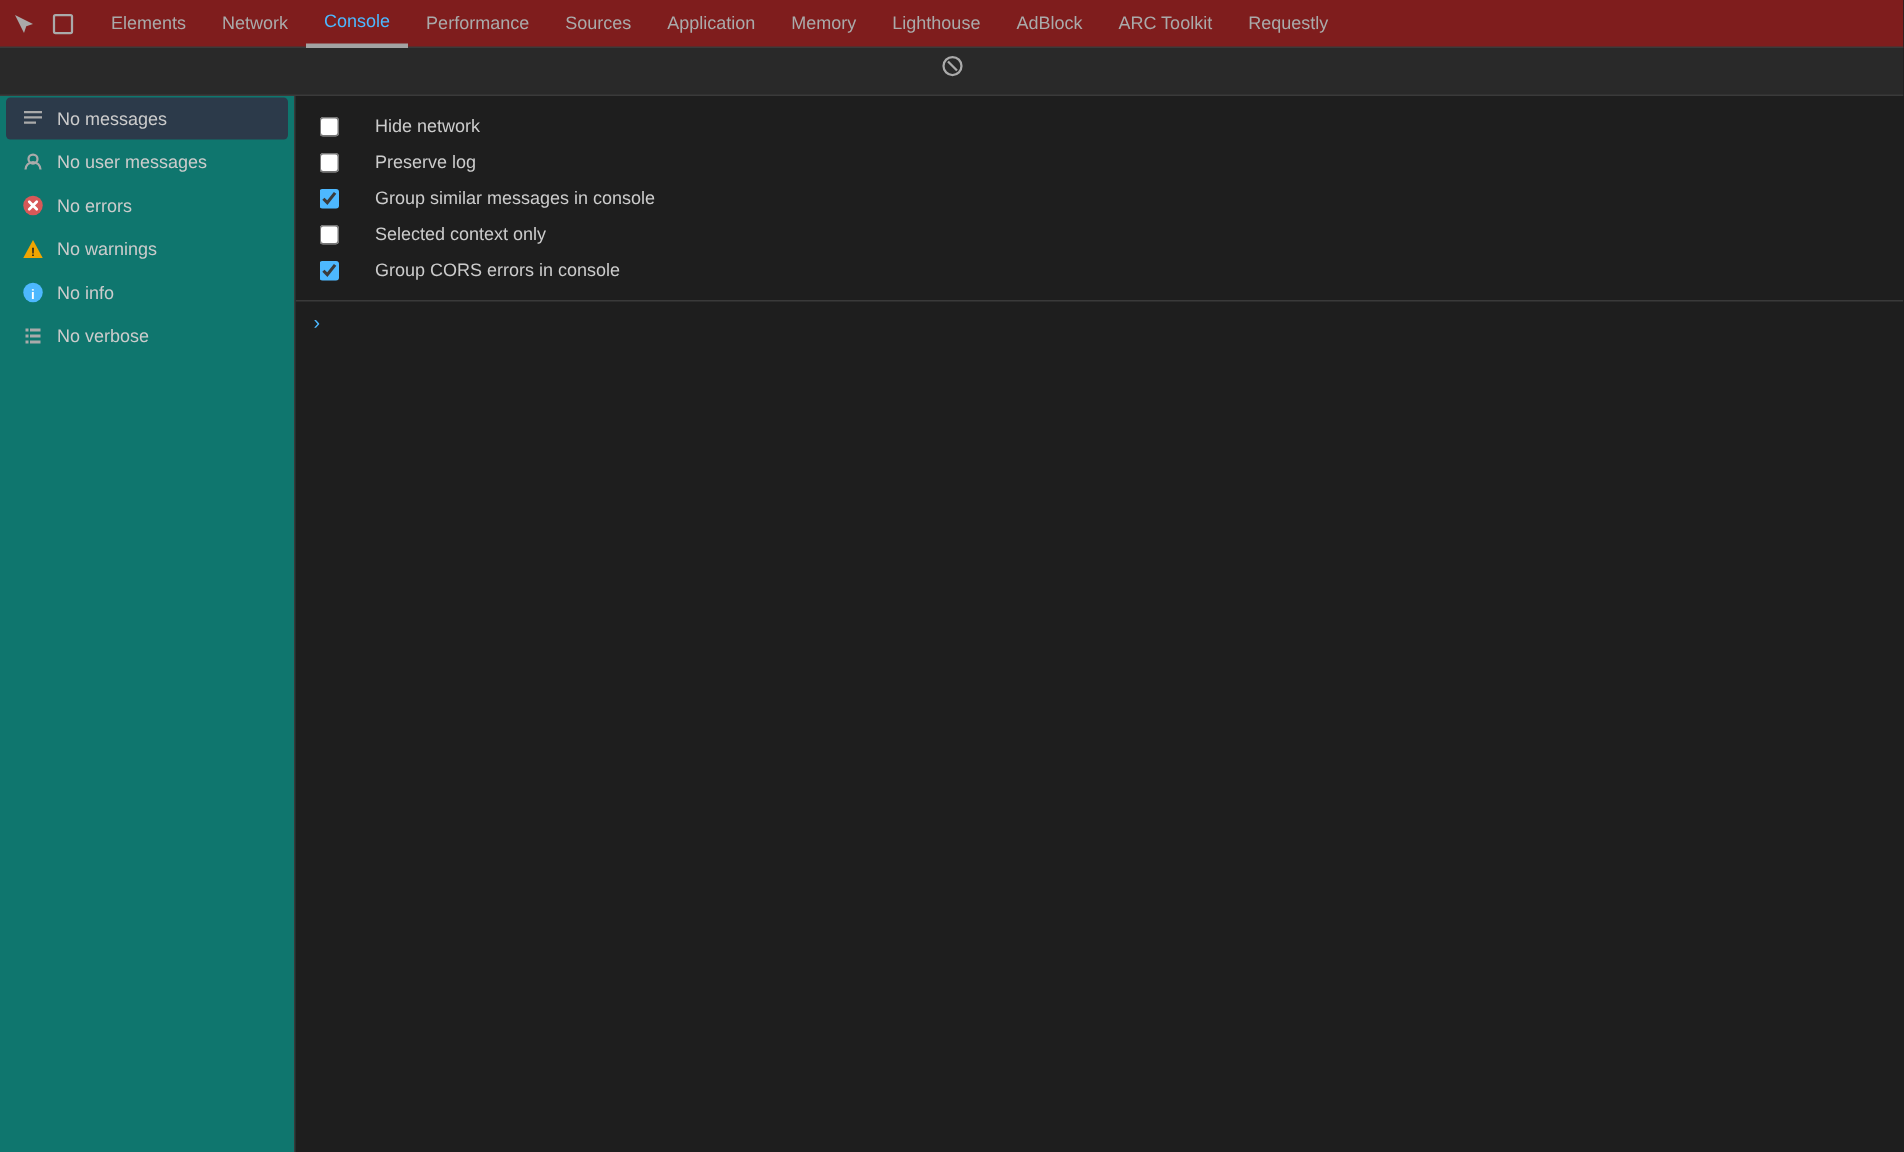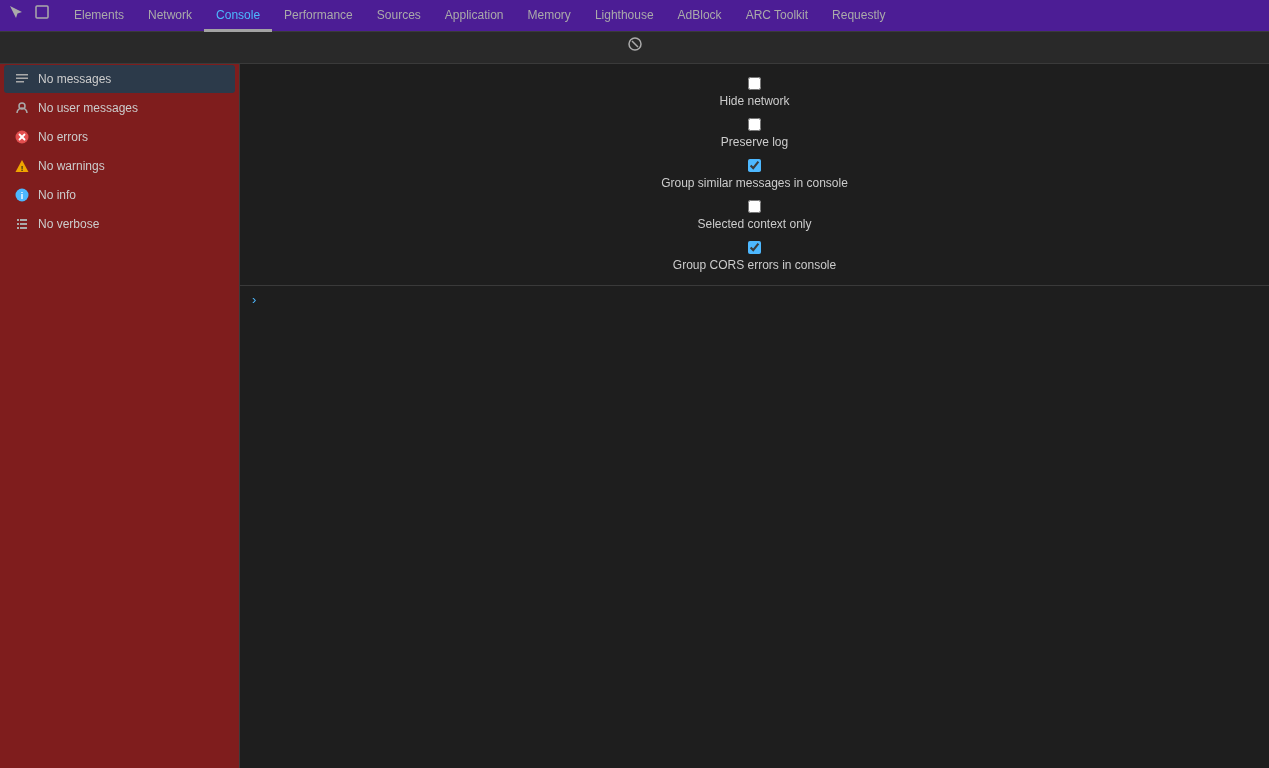--- a/index.html
+++ b/index.html
@@ -8,22 +8,22 @@
       color: #ccc;
       font-family: 'Segoe UI', Arial, sans-serif;
       font-size: 12px;
       height: 768px;
       overflow: hidden;
     }
 
     
     .tab-bar {
       display: flex;
-      align-items: flex-start;
-      background: #4c1d95;
+      align-items: center;
+      background: #7f1d1d;
       border-bottom: 1px solid #3a3a3a;
       height: 32px;
       padding: 0 4px;
     }
     .tab-bar-left {
       display: flex;
       align-items: center;
       gap: 2px;
       margin-right: 8px;
     }
@@ -106,22 +106,22 @@
     .filter-input::placeholder { color: #777; }
 
     
     .main {
       display: flex;
       height: calc(768px - 64px);
     }
 
     
     .sidebar {
-      width: 240px;
-      background: #7f1d1d;
+      width: 197px;
+      background: #0f766e;
       border-right: 1px solid #3a3a3a;
       overflow-y: auto;
       flex-shrink: 0;
     }
     .sidebar-item {
       display: flex;
       align-items: center;
       gap: 8px;
       padding: 6px 10px;
       cursor: pointer;
@@ -149,24 +149,23 @@
       background: #1e1e1e;
       overflow-y: auto;
     }
     .options-panel {
       padding: 8px 12px;
       border-bottom: 1px solid #3a3a3a;
     }
     .option-row {
       display: flex;
       align-items: center;
-      gap: 4px;
+      gap: 24px;
       padding: 5px 4px;
       cursor: pointer;
-      flex-direction: column;
     }
     .option-row label {
       color: #ccc;
       font-size: 12px;
       cursor: pointer;
     }
     .option-row input[type="checkbox"] {
       width: 13px;
       height: 13px;
       accent-color: #4db8ff;

